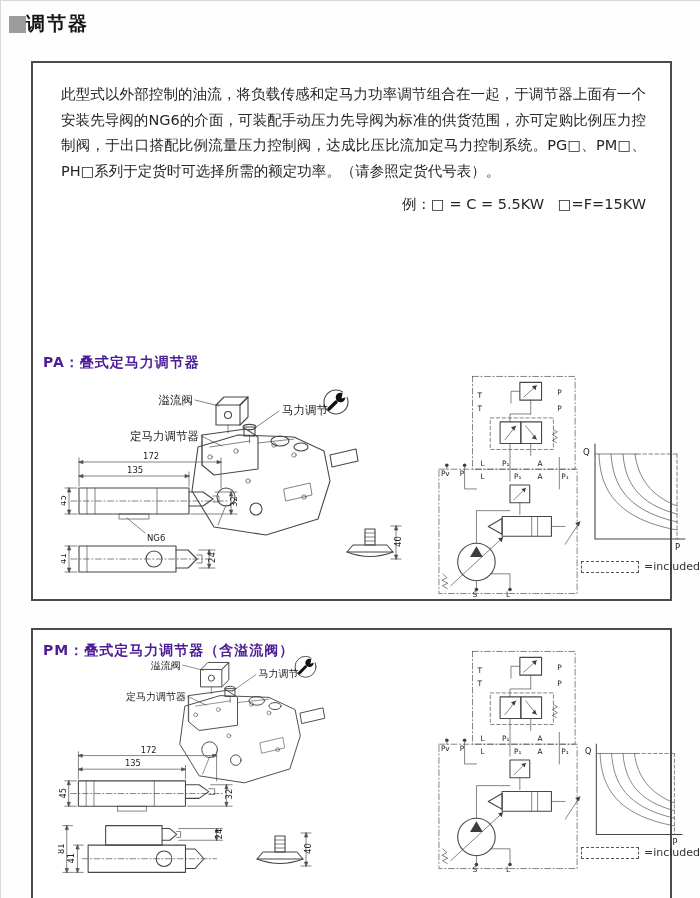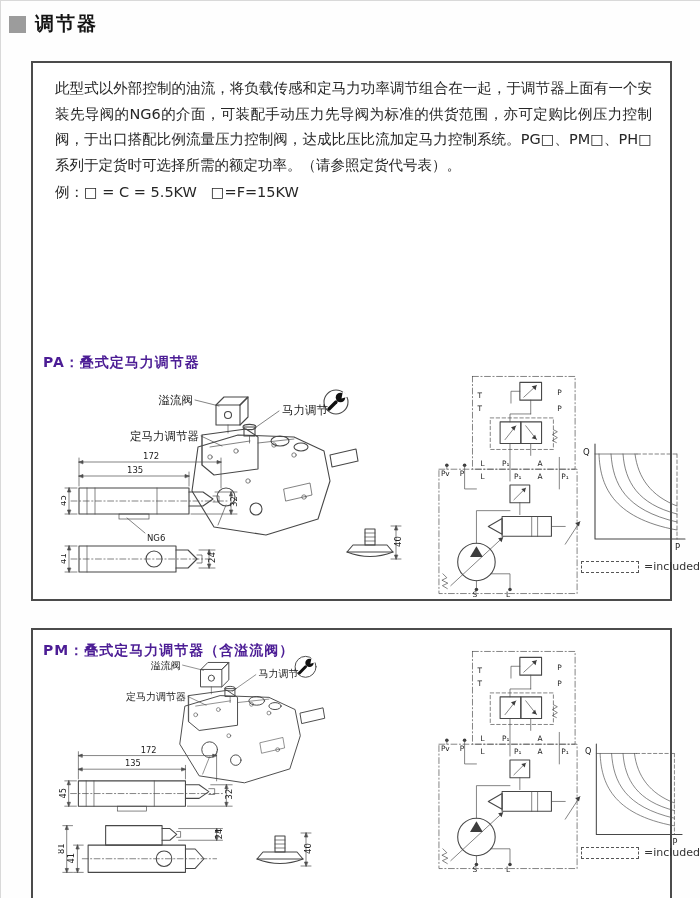--- a/index.html
+++ b/index.html
@@ -1,28 +1,28 @@
 <!DOCTYPE html>
 <html><head>
 <meta charset="utf-8">
 <style>
   html,body{margin:0;padding:0}
   body{width:700px;height:898px;position:relative;background:#fff;
        font-family:"DejaVu Sans","Liberation Sans",sans-serif;color:#222;overflow:hidden}
   .page{position:absolute;inset:0;background:#fefefe;border-left:1px solid #d9d9d9;border-top:1px solid #d9d9d9}
-  .hdr{position:absolute;left:8px;top:10px;display:flex;align-items:center;gap:9px}
+  .hdr{position:absolute;left:8px;top:10px;display:flex;align-items:center;}
   .hdr-sq{width:17px;height:17px;background:#9c9c9c}
   .hdr-title{font-size:19px;font-weight:bold;color:#141414;letter-spacing:2px}
   .panel{position:absolute;left:30px;width:641px;border:2px solid #4b4b4b;background:#fff;box-sizing:border-box}
   #panel-pa{top:60px;height:540px}
   #panel-pm{top:627px;height:283px}
   .intro{position:absolute;left:20px;right:16px;top:11px;font-size:14.5px;line-height:25.5px;
          color:#262626;text-align:justify}
-  .intro p{margin:2px}
-  .intro p.example{white-space:pre;text-align:left}
+  .intro p{margin:8px}
+  .intro p.example{white-space:pre;text-align:right}
   .sec-title{position:absolute;font-size:14px;font-weight:bold;color:#4c1d95;letter-spacing:1px}
   .abs{position:absolute}
   .included{position:absolute;display:flex;align-items:flex-end;font-size:11px;color:#333}
   .inc-box{display:inline-block;width:56px;height:10px;border:1.3px dashed #555;margin-right:5px}
   svg .s{stroke:#474747;fill:none;stroke-width:1.1;stroke-linecap:round;stroke-linejoin:round}
   svg .st{stroke:#4d4d4d;fill:none;stroke-width:.7;stroke-linecap:round}
   svg .dd{stroke-dasharray:6 2.5 1.2 2.5}
   svg .dsh{stroke-dasharray:3.5 2.5}
   svg .f{fill:#3d3d3d;stroke:none}
   svg text{fill:#222}

